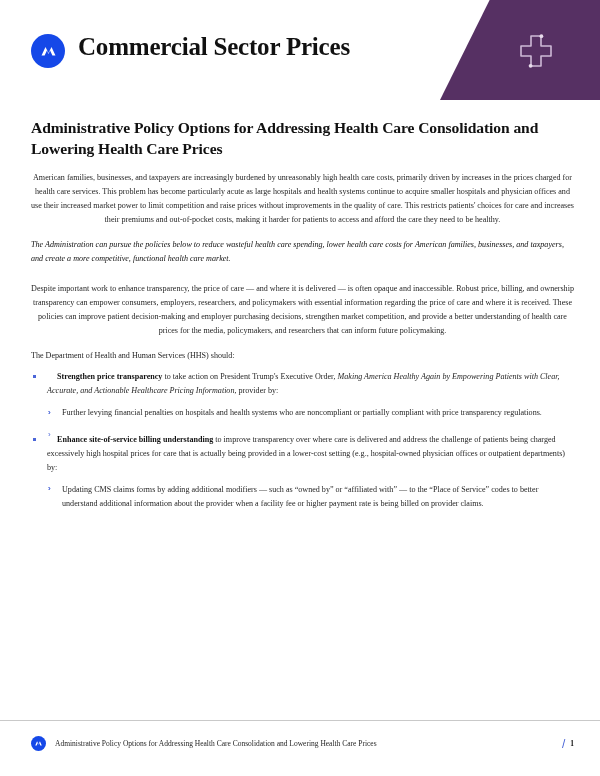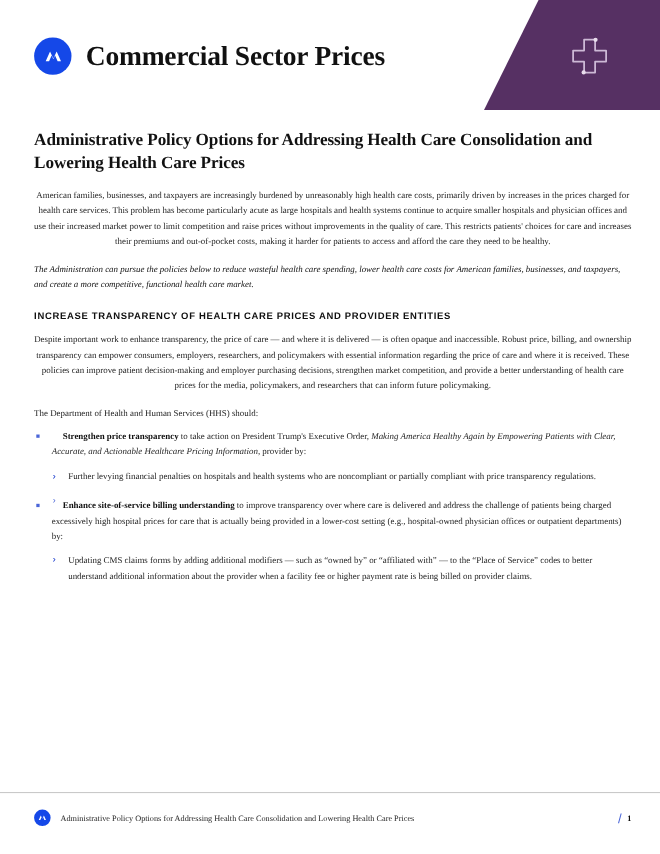--- a/index.html
+++ b/index.html
@@ -31,21 +31,20 @@
     width: 160px;
     height: 100px;
     background: #563063;
     clip-path: polygon(31% 0%, 100% 0%, 100% 100%, 0% 100%);
   }
   .header-left {
     position: absolute;
     left: 31px;
     top: 34px;
     display: flex;
-    align-items: center;
     gap: 13px;
   }
   .brand-logo {
     width: 34px;
     height: 34px;
     border-radius: 50%;
     background: #1548e8;
     display: flex;
     align-items: center;
     justify-content: center;
@@ -264,21 +263,20 @@
 
 <div class="content">
   <div class="content-inner">
 
     <h1 class="doc-title">Administrative Policy Options for Addressing Health Care Consolidation and Lowering Health Care Prices</h1>
 
     <p class="body-text">American families, businesses, and taxpayers are increasingly burdened by unreasonably high health care costs, primarily driven by increases in the prices charged for health care services. This problem has become particularly acute as large hospitals and health systems continue to acquire smaller hospitals and physician offices and use their increased market power to limit competition and raise prices without improvements in the quality of care. This restricts patients' choices for care and increases their premiums and out-of-pocket costs, making it harder for patients to access and afford the care they need to be healthy.</p>
 
     <p class="lead-italic">The Administration can pursue the policies below to reduce wasteful health care spending, lower health care costs for American families, businesses, and taxpayers, and create a more competitive, functional health care market.</p>
 
-    <h2 class="section-heading">INCREASE TRANSPARENCY OF HEALTH CARE PRICES AND PROVIDER ENTITIES</h2>
 
     <p class="body-text">Despite important work to enhance transparency, the price of care — and where it is delivered — is often opaque and inaccessible. Robust price, billing, and ownership transparency can empower consumers, employers, researchers, and policymakers with essential information regarding the price of care and where it is received. These policies can improve patient decision-making and employer purchasing decisions, strengthen market competition, and provide a better understanding of health care prices for the media, policymakers, and researchers that can inform future policymaking.</p>
 
     <p class="agency-line">The Department of Health and Human Services (HHS) should:</p>
 
     <ul class="bullet-list">
 
       <li class="bullet-item">
         <span class="marker-square"></span>
         <span><b class="lead-in">Strengthen price transparency</b><span> to take action on President Trump's Executive Order, </span><i class="title-cite">Making America Healthy Again by Empowering Patients with Clear, Accurate, and Actionable Healthcare Pricing Information</i><span>, provider by:</span></span>

